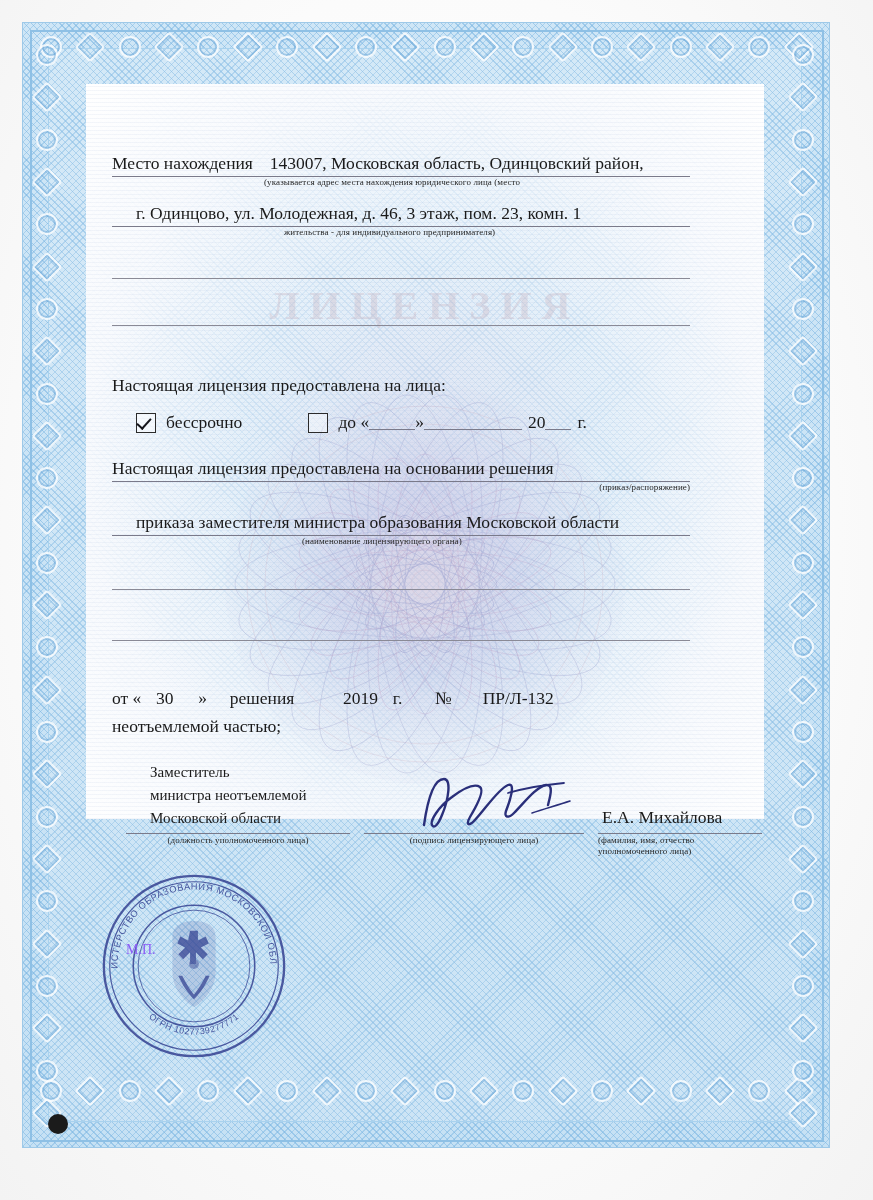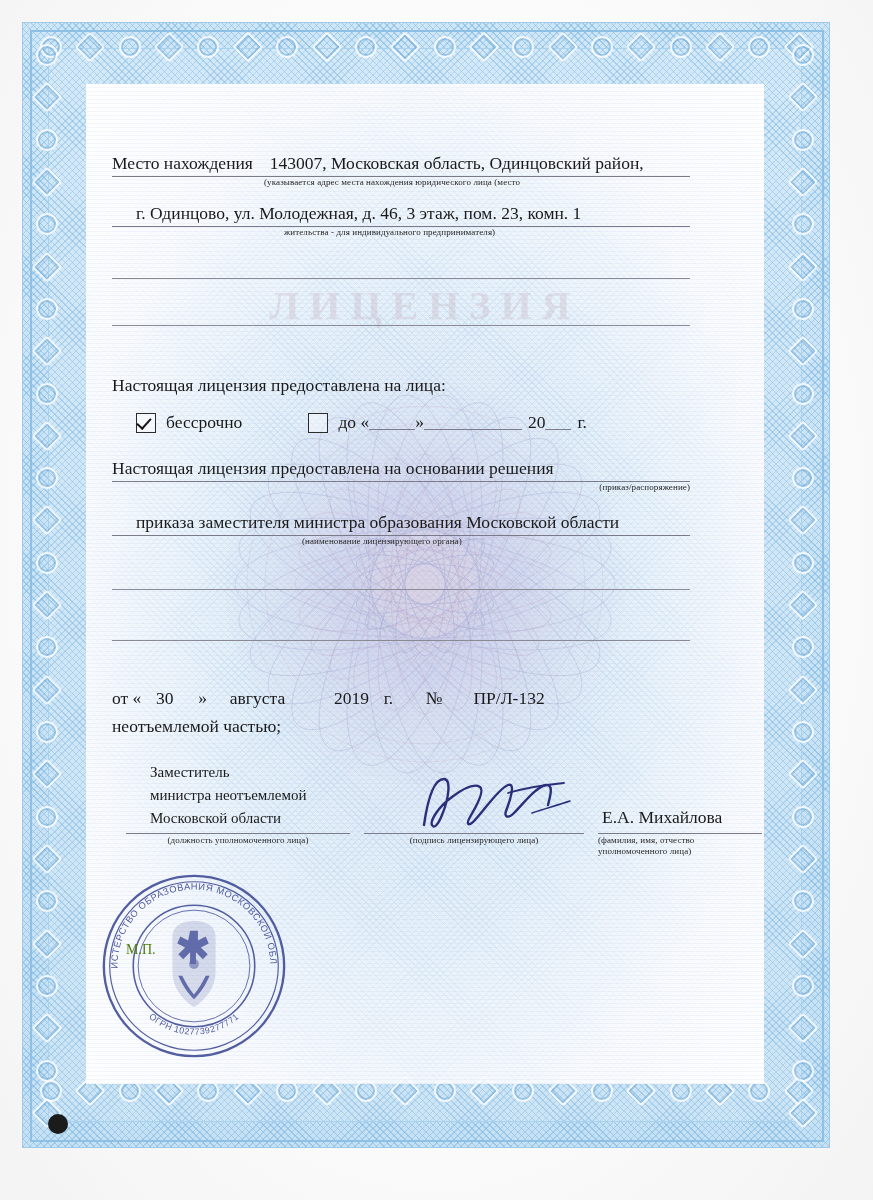--- a/index.html
+++ b/index.html
@@ -82,21 +82,21 @@
   }
   .motif.sq {
     border-radius: 3px;
     transform: rotate(45deg);
   }
 
   
   .paper {
     position: absolute;
     left: 86px; top: 84px;
-    width: 678px; height: 1000px;
+    width: 678px; height: 735px;
     background:
       radial-gradient(ellipse at 50% 52%, rgba(236,226,240,0.55) 0%, rgba(247,248,252,0.5) 38%, rgba(252,252,254,0.9) 70%, #ffffff 100%);
     overflow: hidden;
   }
   .paper::before {
     content: "";
     position: absolute;
     inset: 0;
     background:
       repeating-linear-gradient(0deg,
@@ -249,21 +249,21 @@
   .stamp {
     position: absolute;
     left: 96px; top: 868px;
     width: 196px; height: 196px;
     opacity: 0.92;
   }
   .mp {
     position: absolute;
     left: 126px; top: 942px;
     font-size: 14px;
-    color: #4d7c0f;
+    color: #8b5cf6;
   }
 
   .hole {
     position: absolute;
     left: 48px; top: 1114px;
     width: 20px; height: 20px;
     border-radius: 50%;
     background: #1b1b1b;
   }
 
@@ -512,21 +512,21 @@
     <div class="blank-rule" style="width:578px;margin-top:42px;"></div>
     <div class="blank-rule" style="width:578px;margin-top:50px;"></div>
 
     <div class="txt" style="margin-top:44px;">
       <span>от «</span>
       <span style="display:inline-block;width:6px;"></span>
       <span>30</span>
       <span style="display:inline-block;width:16px;"></span>
       <span>»</span>
       <span style="display:inline-block;width:14px;"></span>
-      <span>августа</span>
+      <span>решения</span>
       <span style="display:inline-block;width:40px;"></span>
       <span>2019</span>
       <span style="display:inline-block;width:6px;"></span>
       <span>г.</span>
       <span style="display:inline-block;width:24px;"></span>
       <span>№</span>
       <span style="display:inline-block;width:22px;"></span>
       <span>ПР/Л-132</span>
     </div>
 

